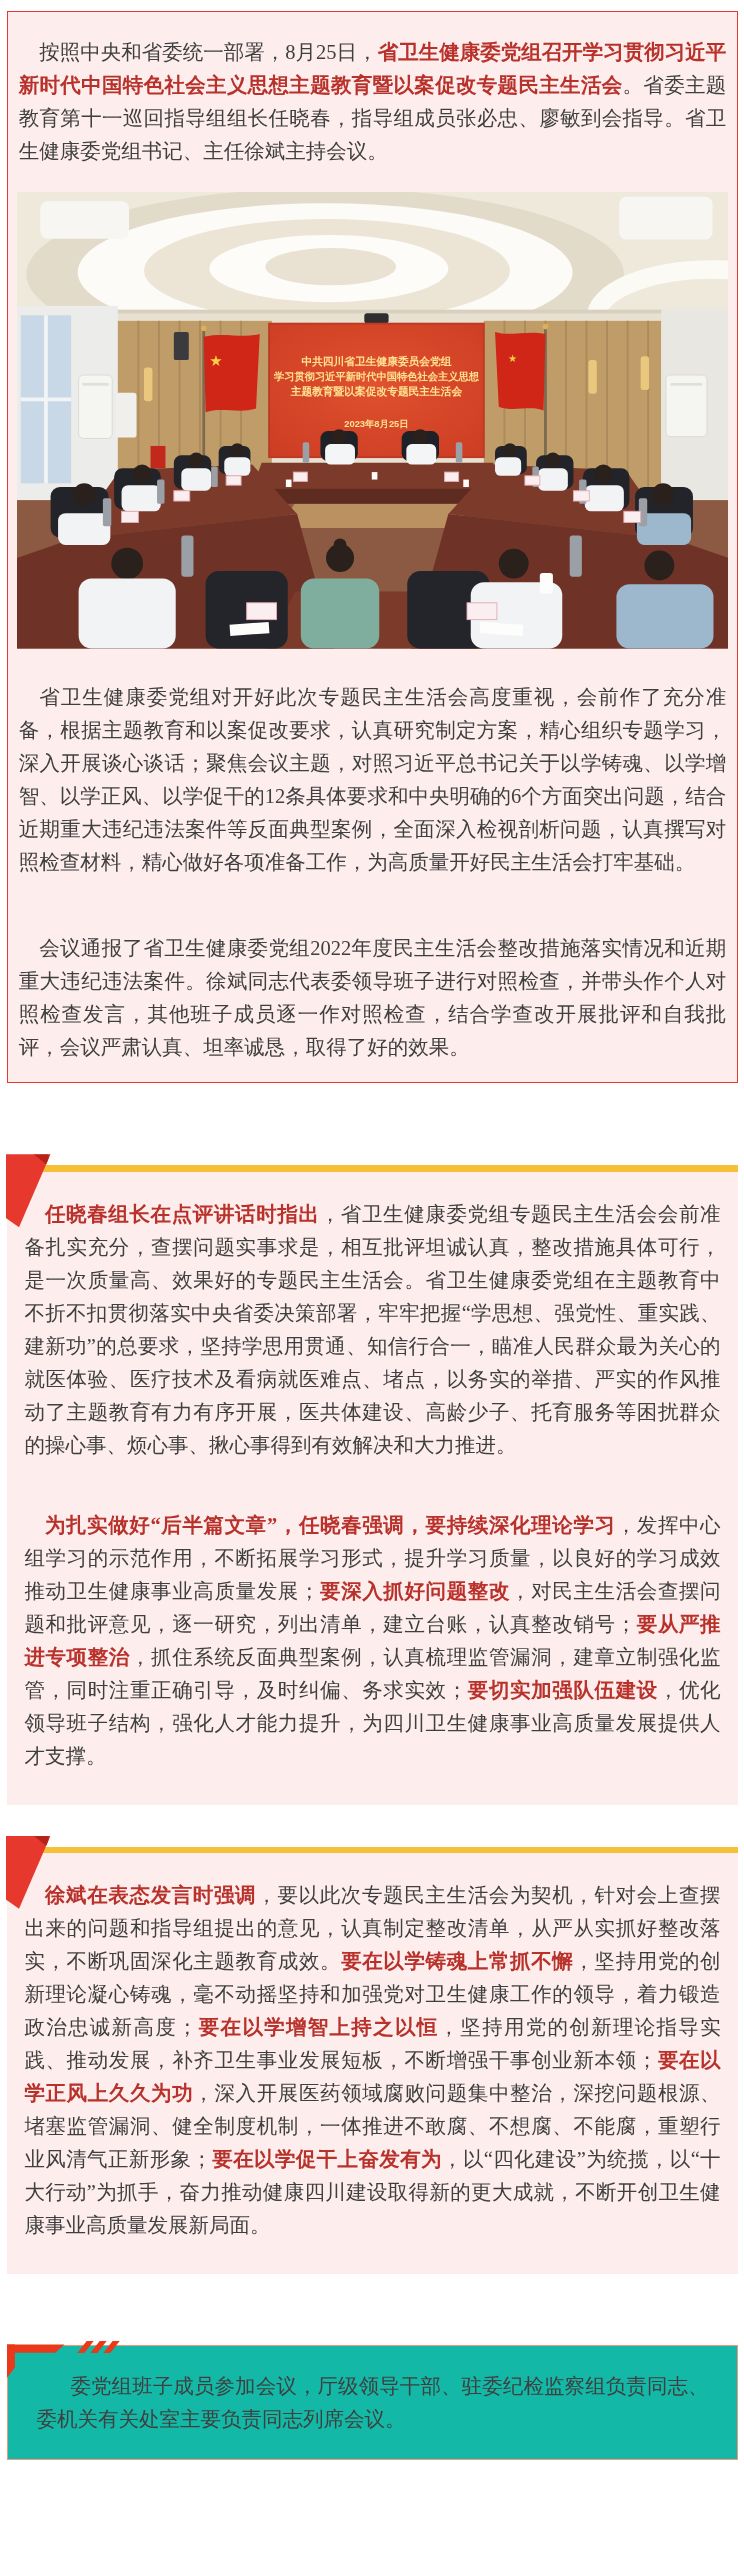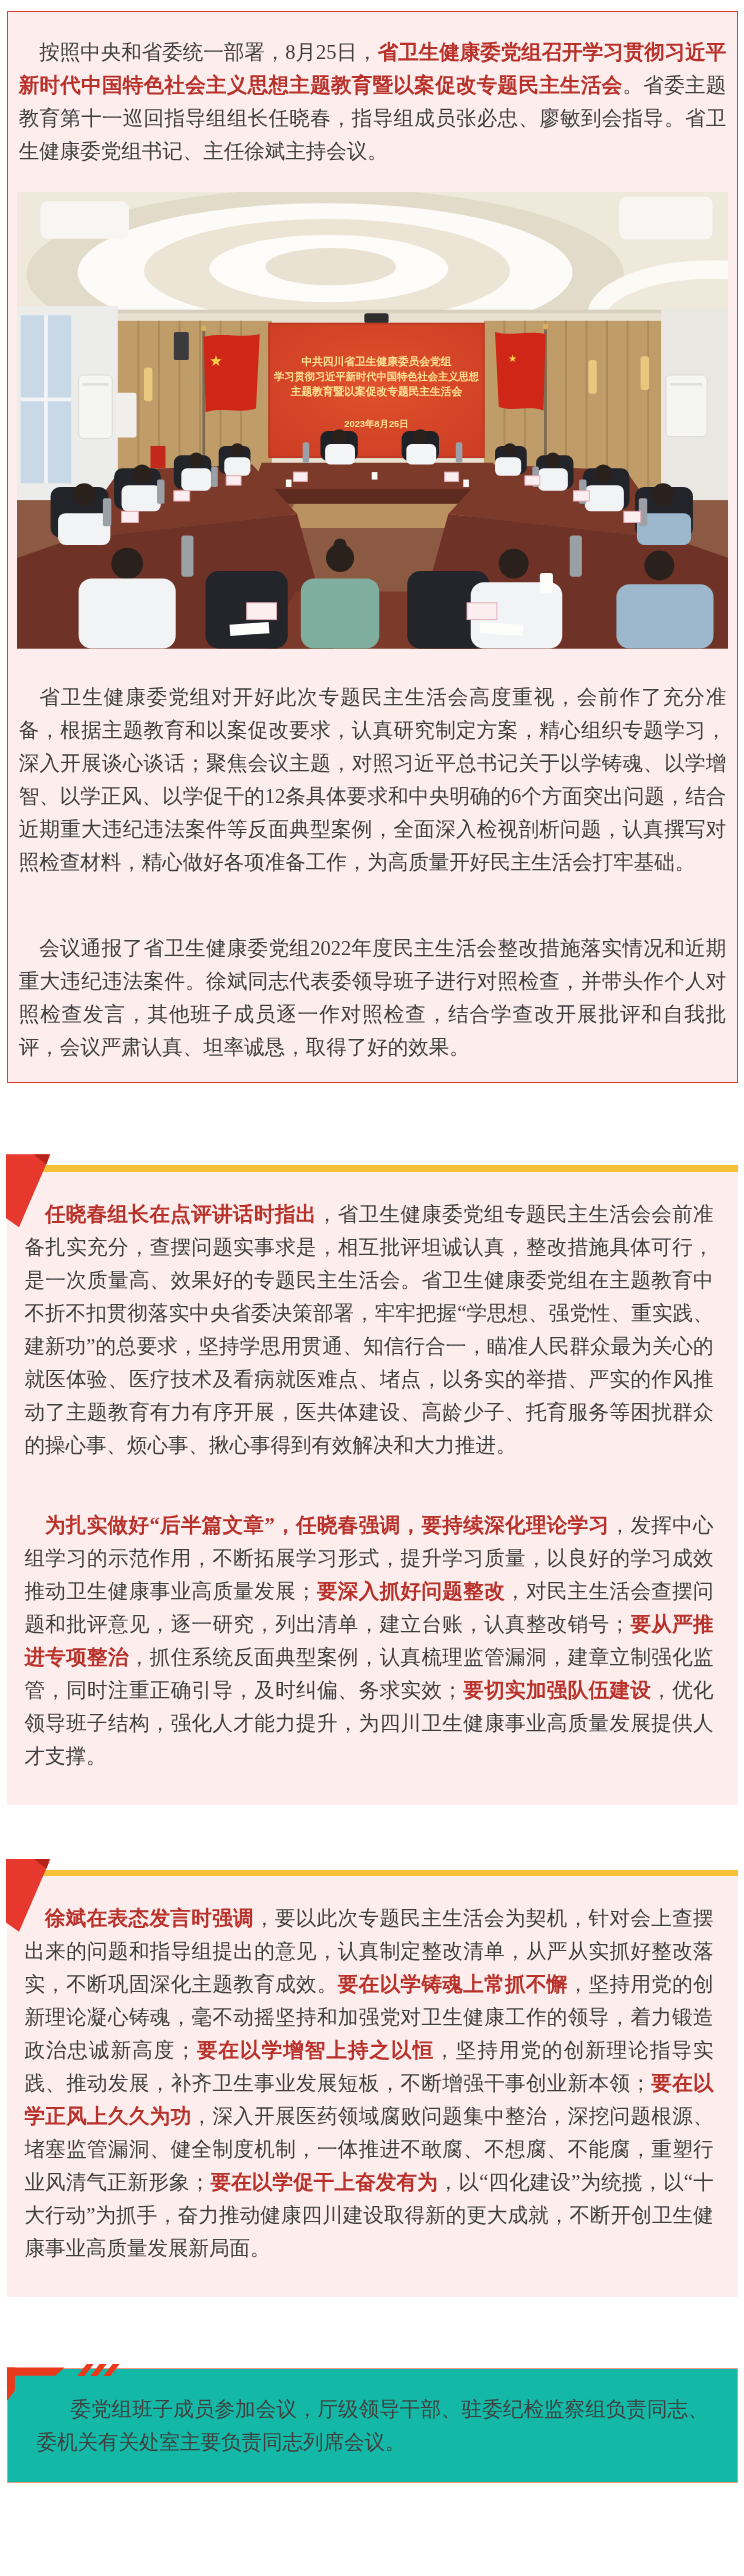--- a/index.html
+++ b/index.html
@@ -13,23 +13,23 @@
   
   .intro-box{margin:11.2px 7.4px 0;border:1.9px solid #e23a2d;background:#fdedec;padding:24px 8.4px 18.6px;box-sizing:border-box;}
   .intro-box .para{margin:0 1.9px;}
   .intro-box .para + .para{margin-top:53px;}
   .photo-wrap{margin:24px 0 0;font-size:0;}
   .photo-wrap + .para{margin-top:32px;}
   svg.photo{display:block;width:100%;height:auto;}
 
   
   .hl-box{position:relative;margin:82px 7.4px 0;}
-  .hl-box.second{margin-top:65px;}
+  .hl-box.second{margin-top:42px;}
   .hl-box .bar{height:6.5px;background:#f6c138;margin-left:20.5px;}
-  .hl-box .body{background:#fdedec;padding:26px 24px 32px 17px;}
+  .hl-box .body{background:#fdedec;padding:26px 17px 32px 17px;}
   .hl-box .body .para + .para{margin-top:47px;}
   .ribbon{position:absolute;left:-1.9px;top:-11.2px;width:45px;height:73px;background:#e6382c;
           clip-path:polygon(0 0,100% 0,30% 100%,0 87%);z-index:2;}
   .ribbon::after{content:"";position:absolute;right:1.9px;top:0;width:15px;height:12px;background:#b5241b;
           clip-path:polygon(0 0,100% 0,100% 100%);}
 
   
   .footer-box{position:relative;margin:71px 7.4px 0;border:0.9px solid #f2977d;background:#14b8a6;
           padding:24px 28px 22.3px;box-sizing:border-box;}
   .footer-box .para{text-indent:34px;}

